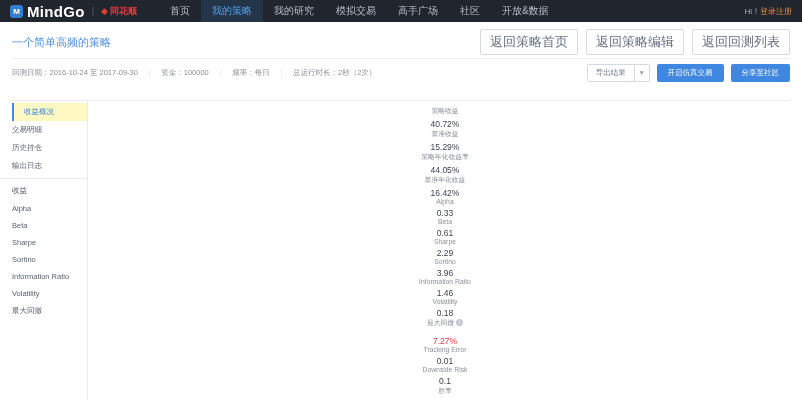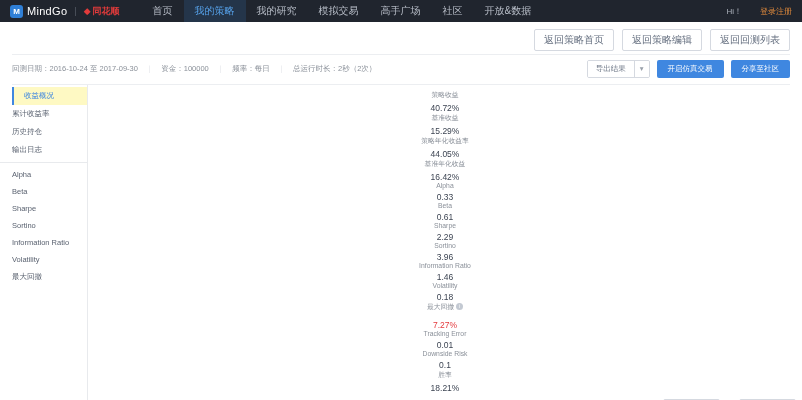--- a/index.html
+++ b/index.html
@@ -2,36 +2,36 @@
 <html><head>
 <meta charset="utf-8">
 <style>
   * { margin:0; padding:0; box-sizing:border-box; }
   html,body { width:802px; height:400px; overflow:hidden; background:#fff;
               font-family:"Liberation Sans","DejaVu Sans",sans-serif; }
   
   .topnav { height:22px; background:#20252e; display:flex; align-items:center; padding:0 10px; }
   .logo-sq { width:13px; height:13px; background:#2f7fd6; border-radius:3px; color:#fff; font-size:8px;
              font-weight:bold; display:inline-flex; align-items:center; justify-content:center; margin-right:4px; }
-  .brand { color:#fff; font-size:11px; font-weight:normal; letter-spacing:.3px; }
+  .brand { color:#fff; font-size:15px; font-weight:bold; letter-spacing:.3px; }
   .nav-sep { color:#555c66; margin:0 7px; font-size:9px; }
   .ths-ico { color:#e23b3b; font-size:9px; margin-right:2px; }
   .brand2 { color:#e23b3b; font-size:9px; font-weight:bold; }
   .nav-menu { display:flex; margin-left:22px; height:100%; }
   .nav-item { color:#b8bec8; font-size:10px; padding:0 11px; display:flex; align-items:center; cursor:pointer; }
   .nav-item.active { color:#55a0e8; background:rgba(62,135,224,.16);font-family:Liberation Mono, monospace; }
   .nav-right { margin-left:auto; font-size:8px; color:#aab0ba; }
-  .nav-right b { color:#e08a3c; font-weight:normal; margin-left:18px; }
+  .nav-right b { color:#e08a3c; font-weight:normal; margin-left:0; }
   
   .titlebar { display:flex; align-items:center; padding:7px 12px 3px; }
   .page-title { color:#4c8fe0; font-size:11px; }
   .titlebar .btns { margin-left:auto; display:flex; gap:8px; }
-  .wbtn { font-size:10px; color:#667080; background:#fff; border:1px solid #d5d9e0; border-radius:2px;
+  .wbtn { font-size:13px; color:#667080; background:#fff; border:1px solid #d5d9e0; border-radius:2px;
           padding:3px 9px; cursor:pointer; }
-  .infobar { display:flex; align-items:center; margin:0 12px; padding:5px 0 6px; border-top:1px solid #eceef1;
+  .infobar { display:flex; align-items:center; margin:0 12px; padding:5px 0 18px; border-top:1px solid #eceef1;
              border-bottom:1px solid #eceef1; font-size:7.5px; color:#8a9099; }
   .infobar .sep { color:#dcdfe4; margin:0 8px; }
   .infobar .rgt { margin-left:auto; display:flex; align-items:center; gap:7px; }
   .export { display:flex; border:1px solid #d5d9e0; border-radius:2px; overflow:hidden; cursor:pointer; }
   .export span { padding:3px 8px; font-size:7.5px; color:#667080; background:#fff; }
   .export .caret { border-left:1px solid #d5d9e0; padding:3px 5px; color:#99a0aa; }
   .bbtn { font-size:7.5px; color:#fff; background:#3f87e0; border:none; border-radius:2px; padding:4px 11px; cursor:pointer; }
   
   .main { display:flex; height:332px; }
   .sidebar { width:88px; border-right:1px solid #e8eaed; padding-top:2px; flex:none; }
@@ -94,20 +94,21 @@
       <div class="nav-item">高手广场</div>
       <div class="nav-item">社区</div>
       <div class="nav-item">开放&amp;数据</div>
     </div>
   <div class="nav-right">
     <span>Hi！</span><b>登录注册</b>
   </div>
 </nav>
 
 <div class="titlebar">
+  <span class="page-title">一个简单高频的策略</span>
   <div class="btns">
     <button class="wbtn">返回策略首页</button>
     <button class="wbtn">返回策略编辑</button>
     <button class="wbtn">返回回测列表</button>
   </div>
 </div>
 
 <div class="infobar">
   <span>回测日期：2016-10-24 至 2017-09-30</span>
     <span class="sep">｜</span>
@@ -122,24 +123,25 @@
       <span class="caret">▾</span>
     </div>
     <button class="bbtn">开启仿真交易</button>
     <button class="bbtn">分享至社区</button>
   </div>
 </div>
 
 <div class="main">
   <div class="sidebar">
       <div class="side-item active">收益概况</div>
-      <div class="side-item">累计收益率</div>
+      <div class="side-item">交易明细</div>
       <div class="side-item">历史持仓</div>
       <div class="side-item">输出日志</div>
       <div class="side-div"></div>
+      <div class="side-item">收益</div>
       <div class="side-item">Alpha</div>
       <div class="side-item">Beta</div>
       <div class="side-item">Sharpe</div>
       <div class="side-item">Sortino</div>
       <div class="side-item">Information Ratio</div>
       <div class="side-item">Volatility</div>
       <div class="side-item">最大回撤</div>
     </div>
 
   <div class="content">

